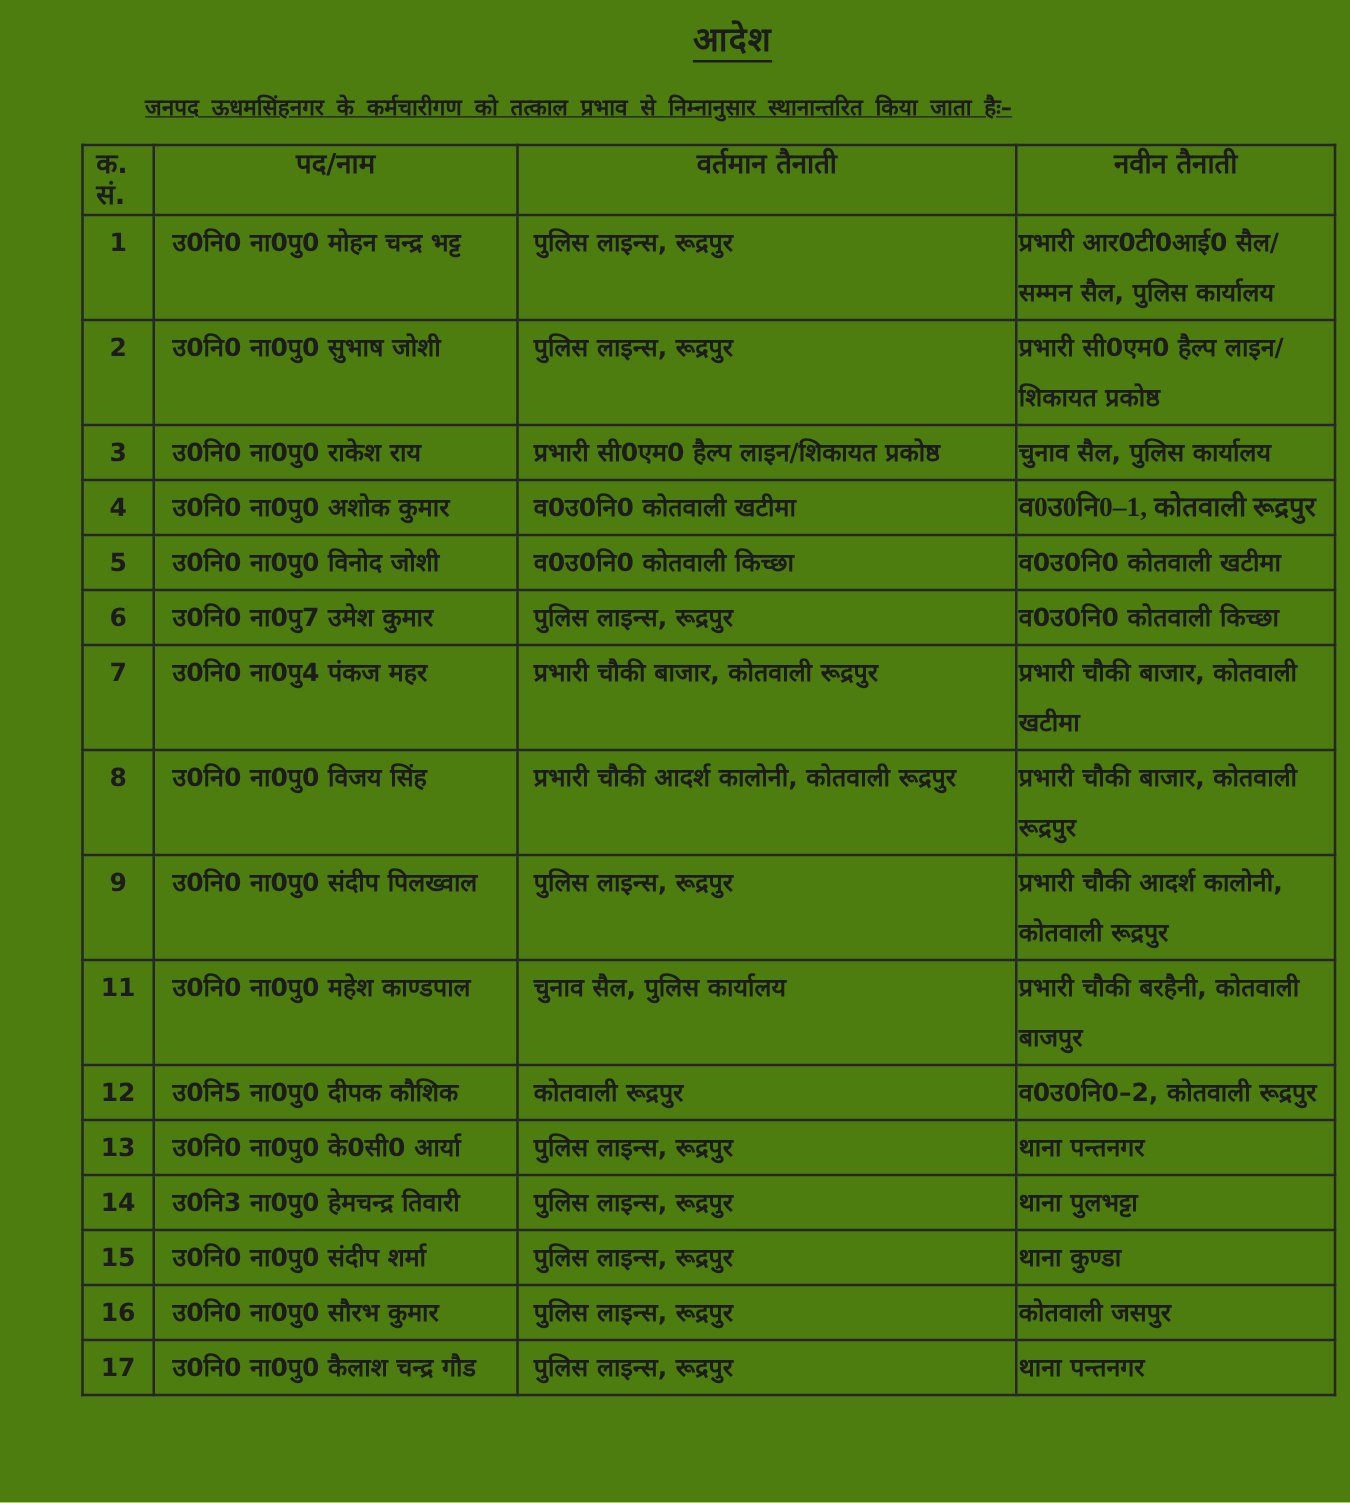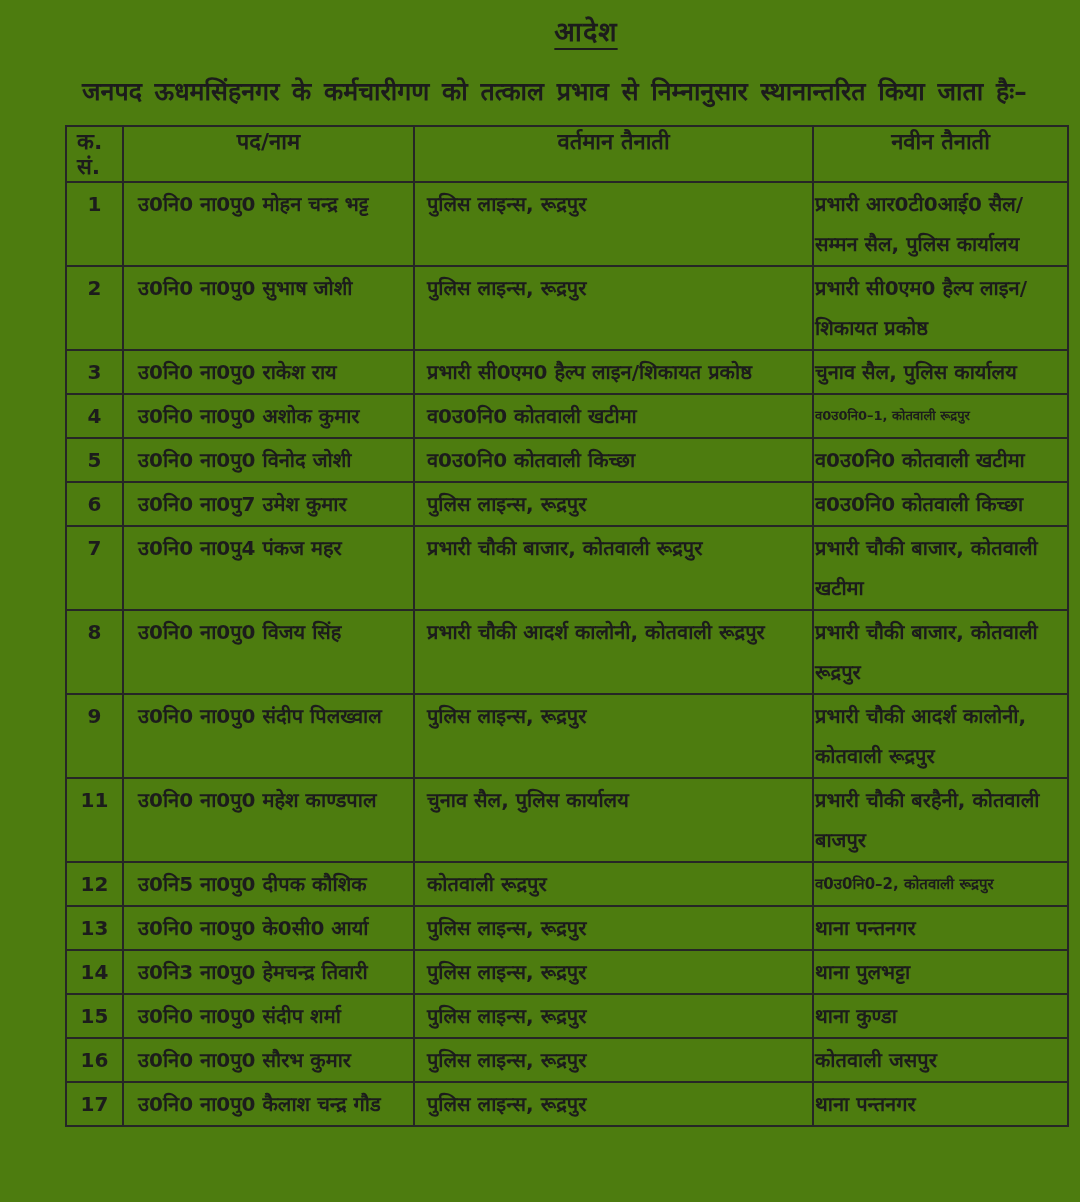--- a/index.html
+++ b/index.html
@@ -26,25 +26,26 @@
     font-size: 27px;
     font-weight: bold;
     text-decoration: underline;
     text-decoration-thickness: 2px;
     text-underline-offset: 7px;
     transform: translateX(46px);
     letter-spacing: 1px;
   }
   .intro {
     margin-top: 24px;
-    margin-left: 82px;
-    font-size: 25px;
+    margin-left: 116px;
+    font-size: 18px;
     font-weight: bold;
     white-space: nowrap;
     word-spacing: 4px;
+    text-decoration: underline;
   }
   table.transfer {
     margin: 18px 0 0 65px;
     width: 1002px;
     border-collapse: collapse;
     table-layout: fixed;
   }
   .transfer th, .transfer td {
     border: 2px solid #262626;
     font-weight: bold;
@@ -116,21 +117,21 @@
     <td class="c-sn">3</td>
     <td class="c-name">उ0नि0 ना0पु0 राकेश राय</td>
     <td class="c-cur">प्रभारी सी0एम0 हैल्प लाइन/शिकायत प्रकोष्ठ</td>
     <td class="c-new">चुनाव सैल, पुलिस कार्यालय</td>
   </tr>
 
   <tr>
     <td class="c-sn">4</td>
     <td class="c-name">उ0नि0 ना0पु0 अशोक कुमार</td>
     <td class="c-cur">व0उ0नि0 कोतवाली खटीमा</td>
-    <td class="c-new" style="font-size: 13px;">व0उ0नि0–1, कोतवाली रूद्रपुर</td>
+    <td class="c-new" style="font-size: 22px; font-family: Liberation Serif, serif;">व0उ0नि0–1, कोतवाली रूद्रपुर</td>
   </tr>
 
   <tr>
     <td class="c-sn">5</td>
     <td class="c-name">उ0नि0 ना0पु0 विनोद जोशी</td>
     <td class="c-cur">व0उ0नि0 कोतवाली किच्छा</td>
     <td class="c-new">व0उ0नि0 कोतवाली खटीमा</td>
   </tr>
 
   <tr>
@@ -170,21 +171,21 @@
     <td class="c-name">उ0नि0 ना0पु0 महेश काण्डपाल</td>
     <td class="c-cur">चुनाव सैल, पुलिस कार्यालय</td>
     <td class="c-new">प्रभारी चौकी बरहैनी, कोतवाली
 बाजपुर</td>
   </tr>
 
   <tr>
     <td class="c-sn">12</td>
     <td class="c-name">उ0नि5 ना0पु0 दीपक कौशिक</td>
     <td class="c-cur">कोतवाली रूद्रपुर</td>
-    <td class="c-new" style="font-size: 15px;">व0उ0नि0–2, कोतवाली रूद्रपुर</td>
+    <td class="c-new" style="font-size: 20px;">व0उ0नि0–2, कोतवाली रूद्रपुर</td>
   </tr>
 
   <tr>
     <td class="c-sn">13</td>
     <td class="c-name">उ0नि0 ना0पु0 के0सी0 आर्या</td>
     <td class="c-cur">पुलिस लाइन्स, रूद्रपुर</td>
     <td class="c-new">थाना पन्तनगर</td>
   </tr>
 
   <tr>

